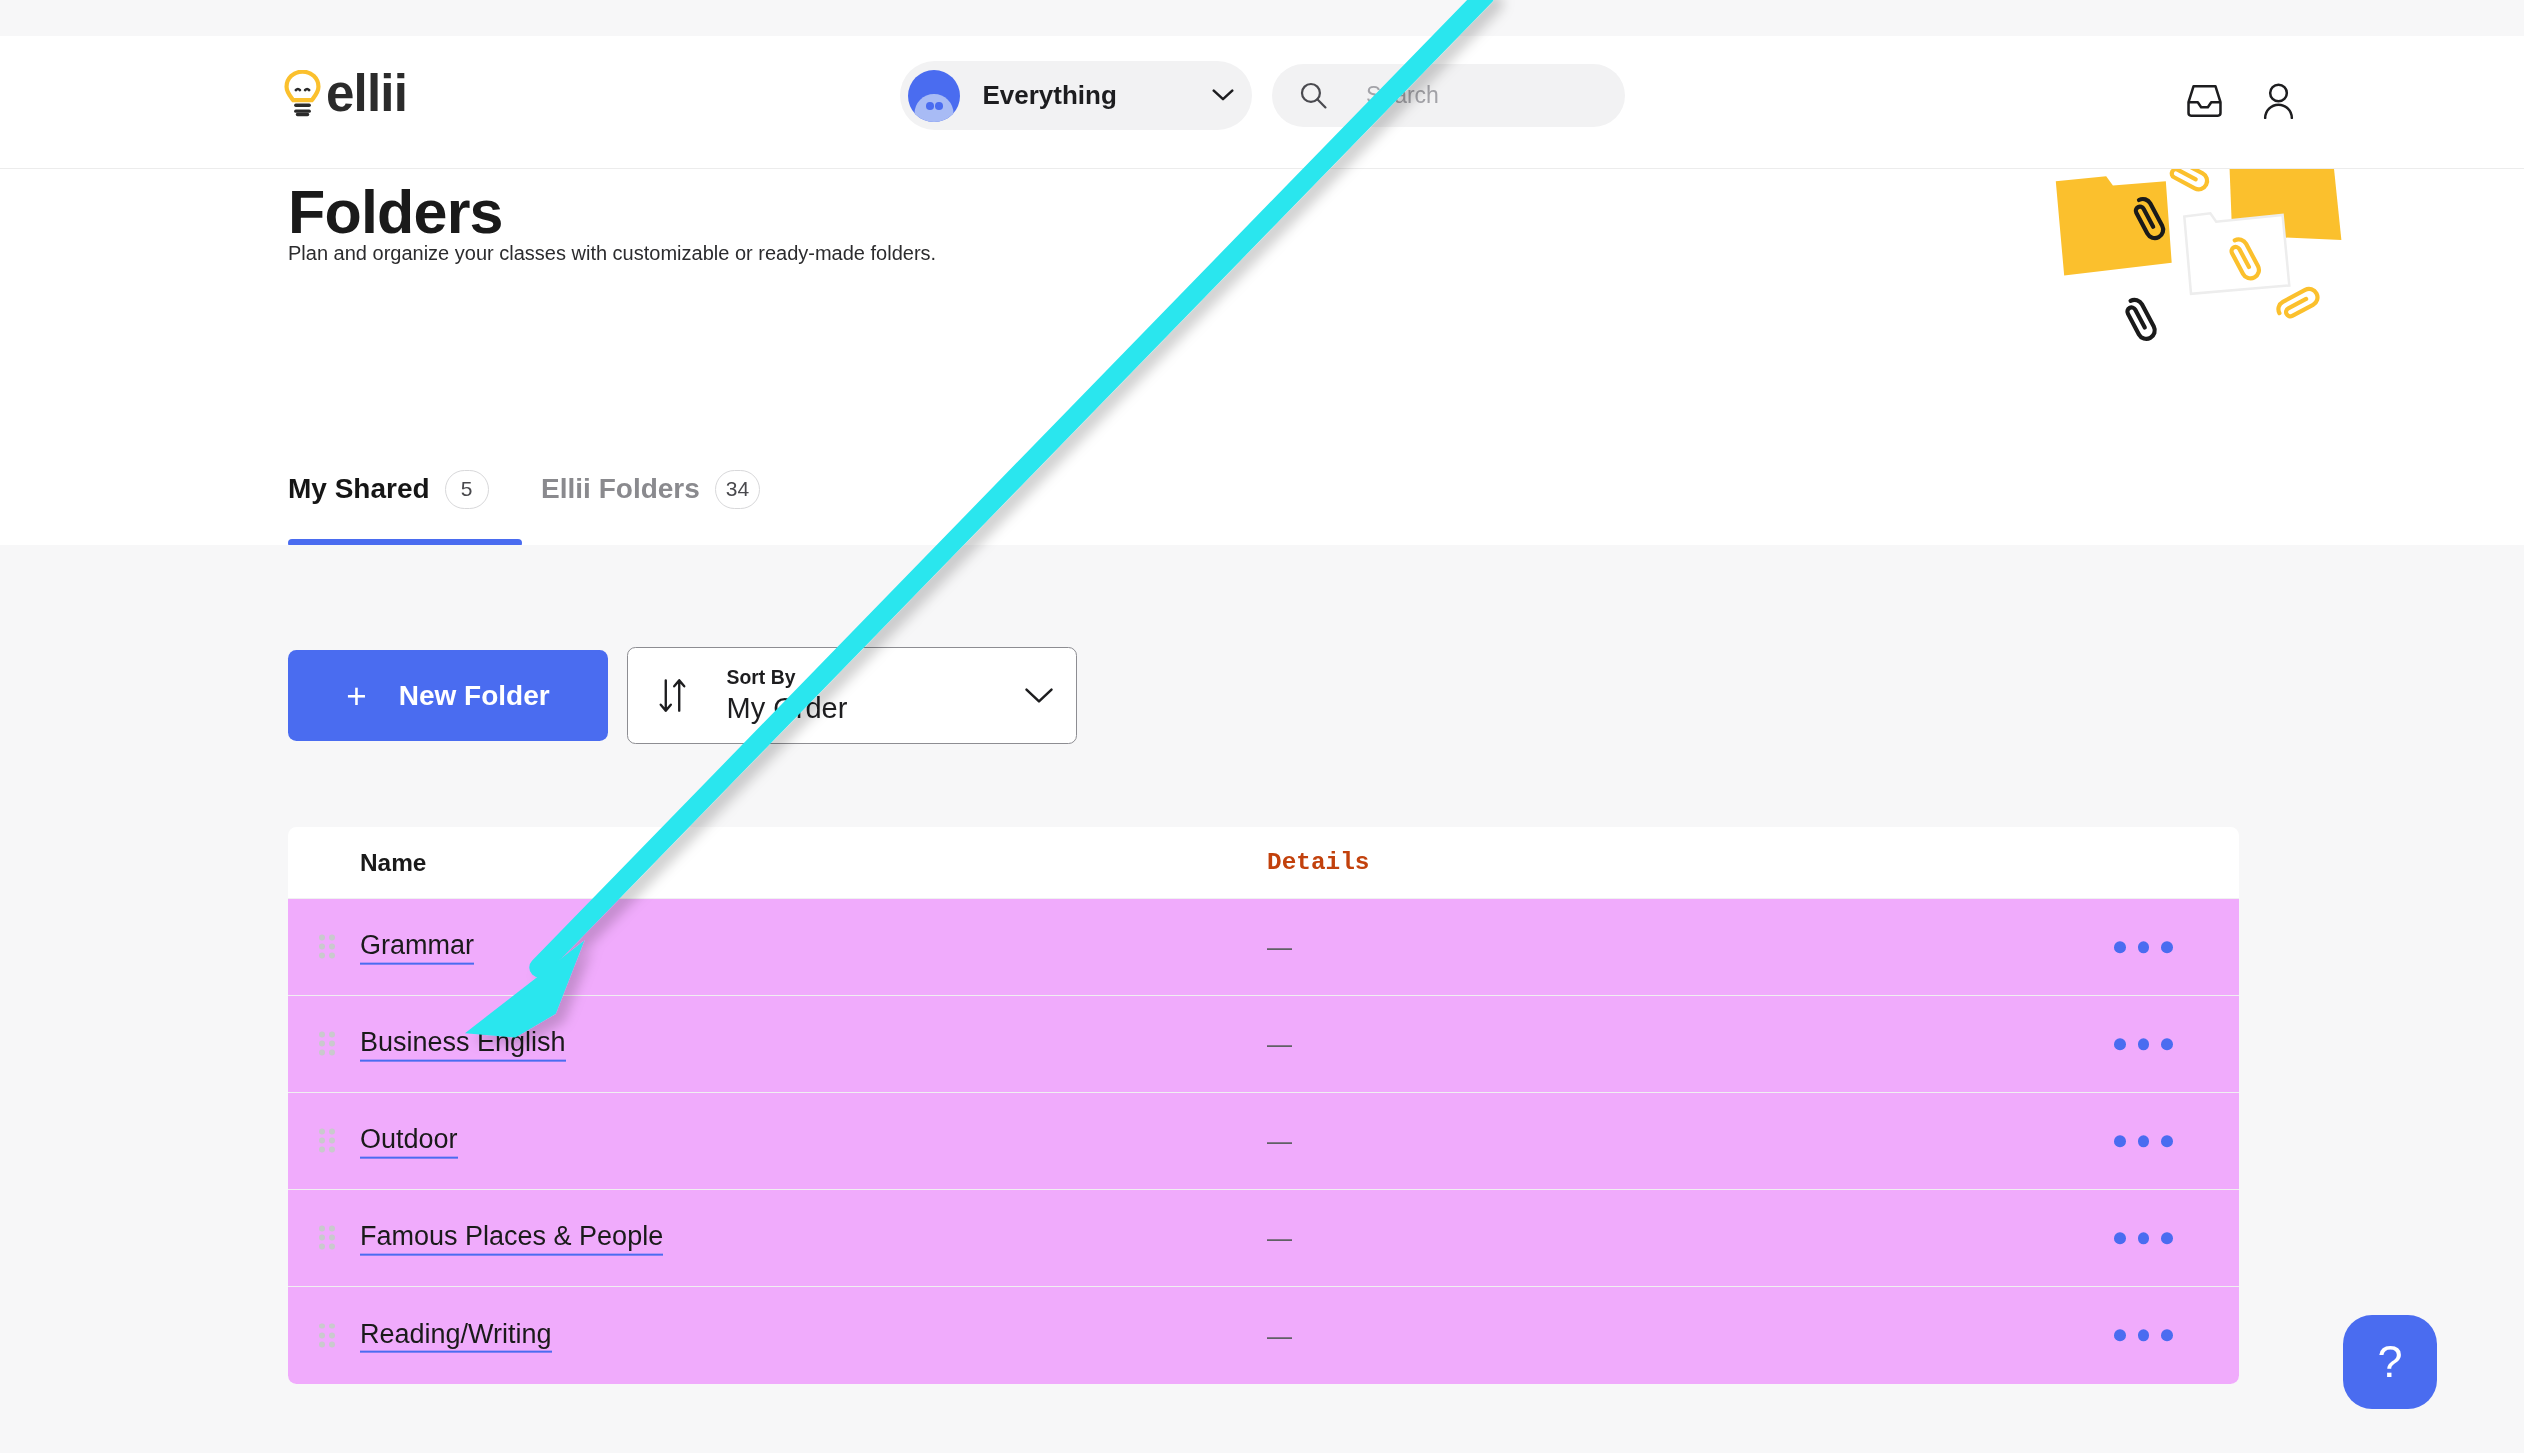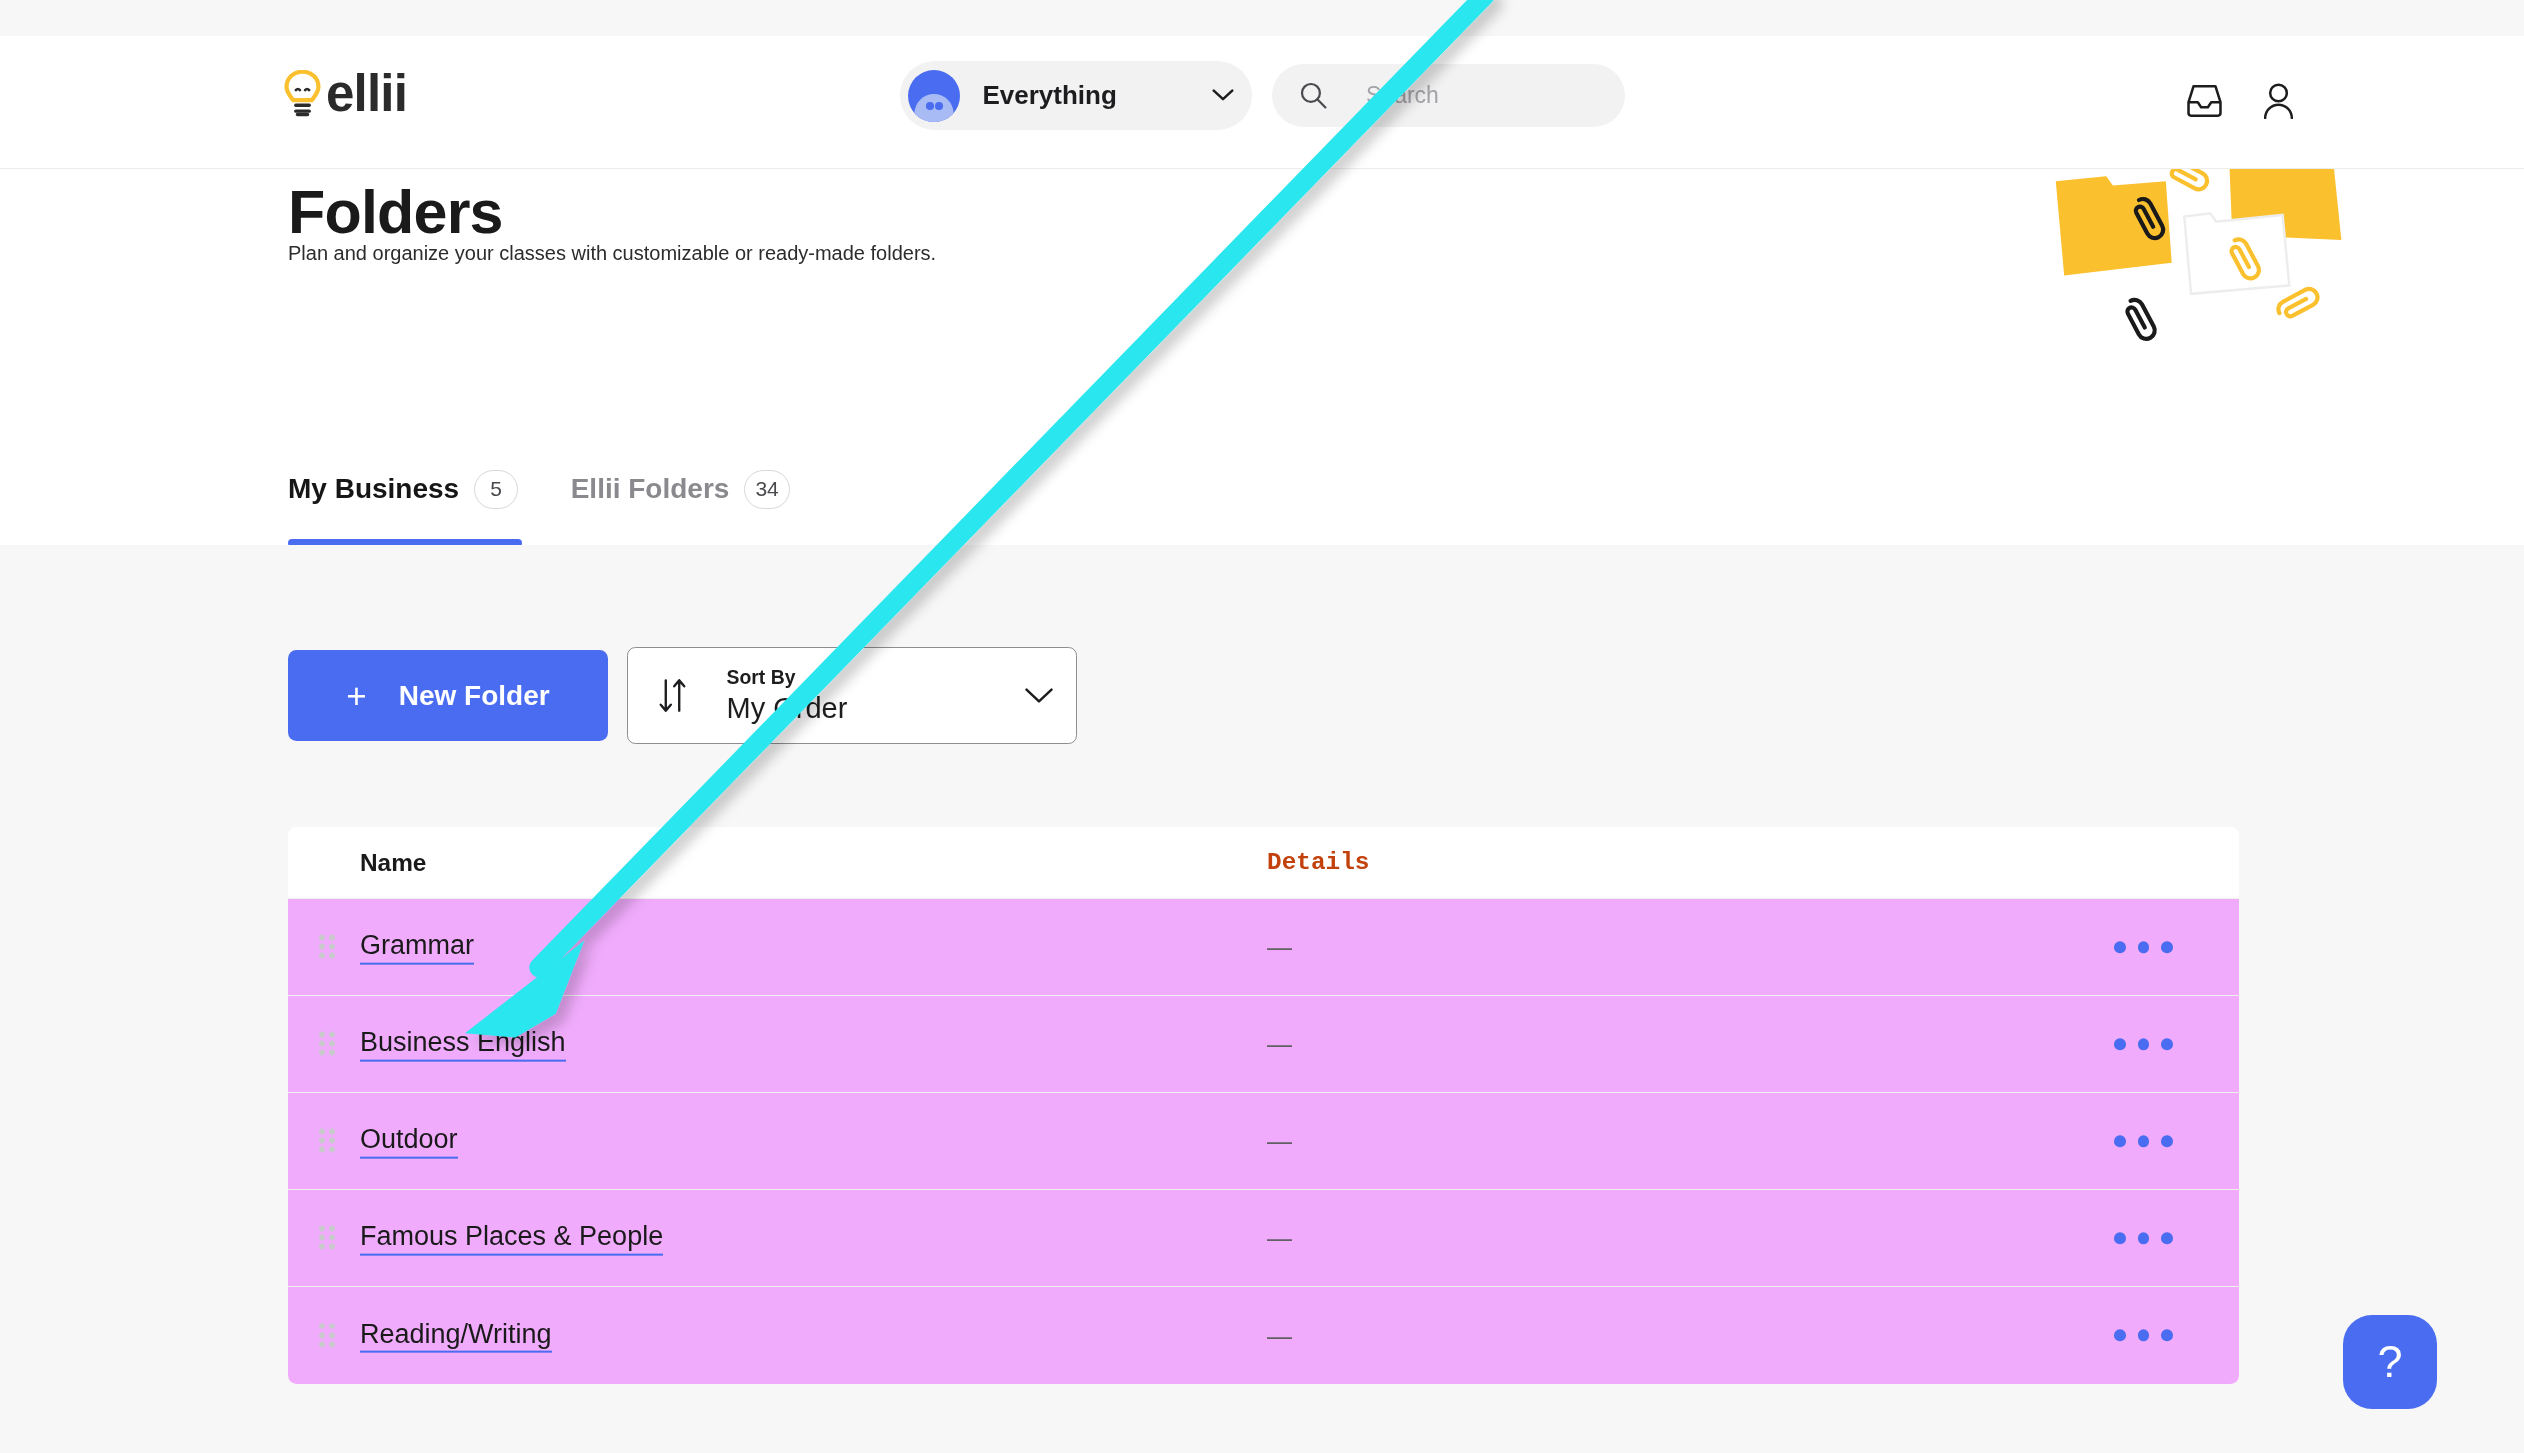--- a/index.html
+++ b/index.html
@@ -477,21 +477,21 @@
 
       <g transform="translate(310,198) rotate(-28)" fill="none" stroke="#fbc02d" stroke-width="5" stroke-linecap="round">
         <path d="M4 10 A10 10 0 0 1 14 0 H44 A10 10 0 0 1 44 20 H16 A5 5 0 0 1 16 10 H40"></path>
       </g>
     </svg>
   </div>
 
   <div class="tabs-wrap">
     <div class="tabs">
       <div class="tab active">
-        <span class="tab-label">My Business</span>
+        <span class="tab-label">My Shared</span>
         <span class="tab-count">5</span>
       </div>
       <div class="tab">
         <span class="tab-label">Ellii Folders</span>
         <span class="tab-count">34</span>
       </div>
     </div>
     <div class="tab-underline"></div>
   </div>
 

